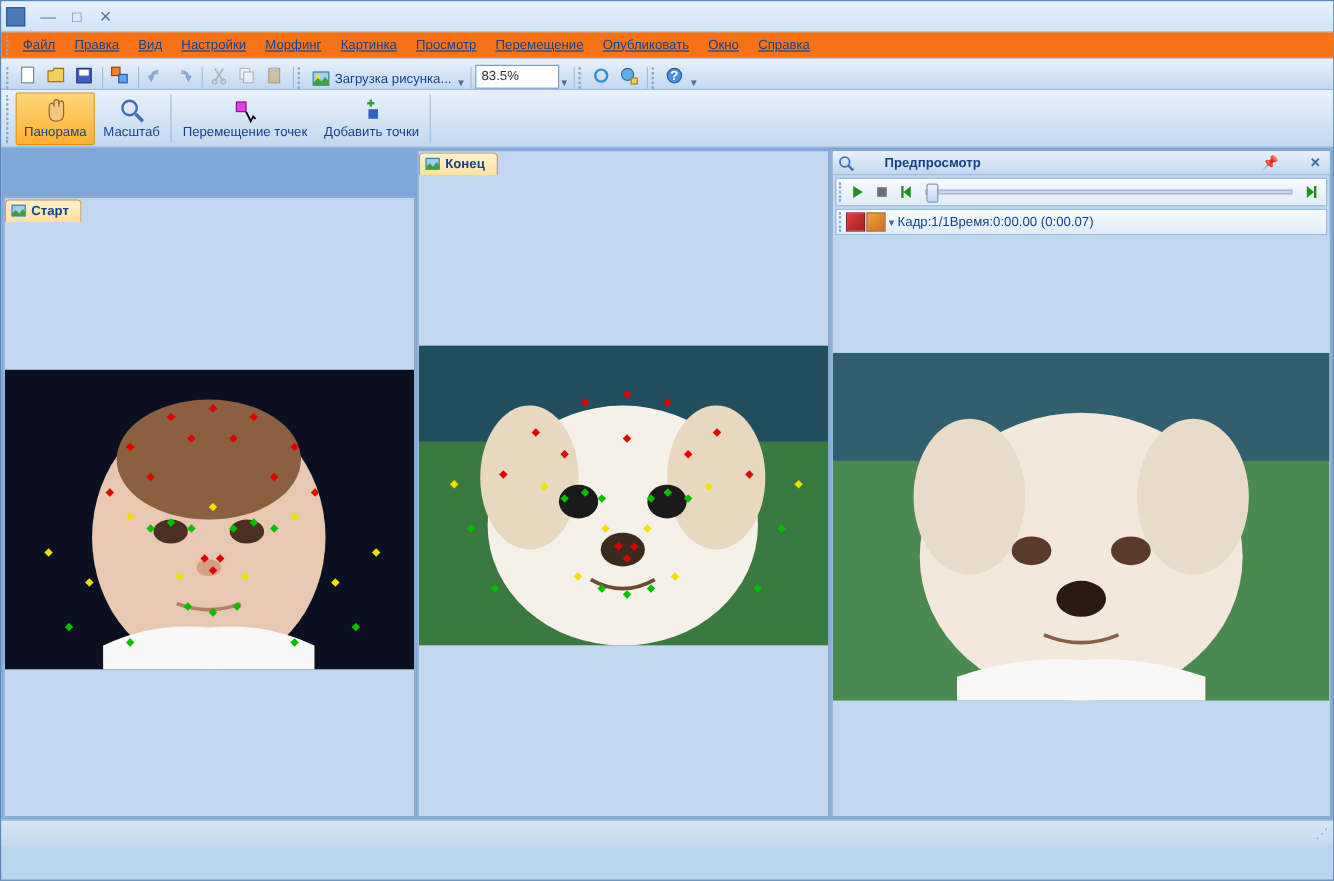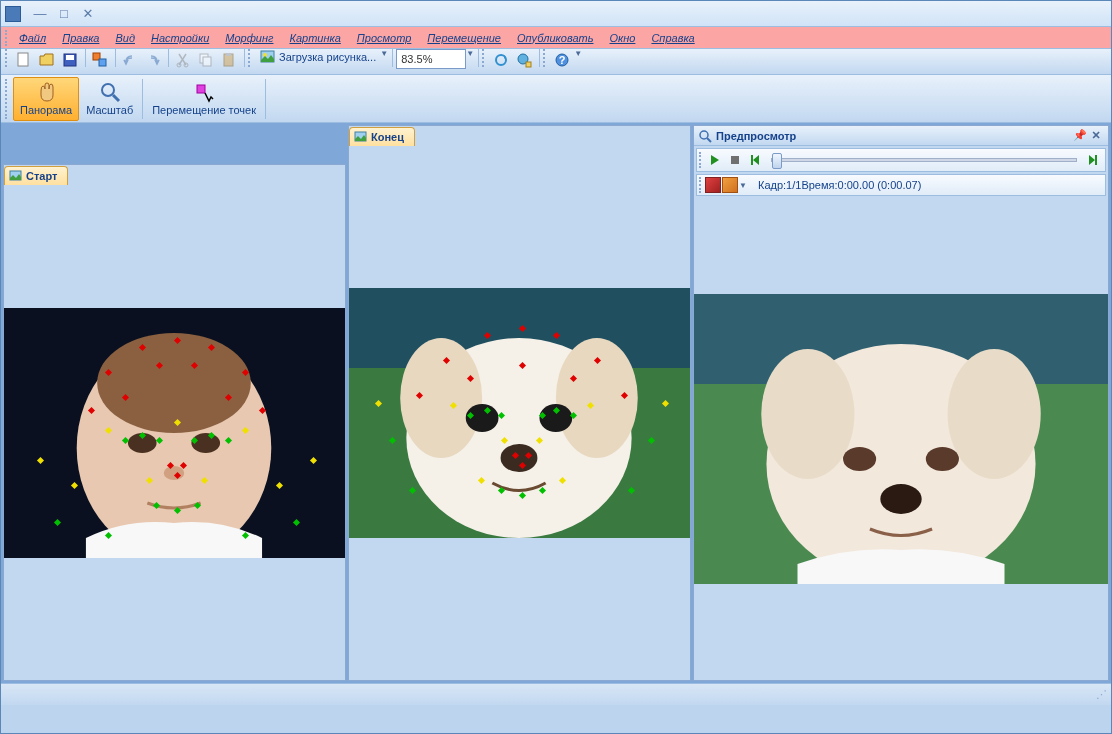--- a/index.html
+++ b/index.html
@@ -3,25 +3,25 @@
 <meta charset="utf-8">
 <style>
   * { box-sizing: border-box; margin: 0; padding: 0; font-family: Tahoma, sans-serif; font-size: 11px; }
   body { width: 1112px; height: 734px; background: #bdd4ef; overflow: hidden; border: 1px solid #5a86b8; }
   
   .titlebar { height: 26px; background: linear-gradient(to bottom, #e8f1fb, #d0e3f7); display: flex; align-items: center; padding: 0 4px; border-bottom: 1px solid #9cbde0; }
   .titlebar .app-icon { width: 16px; height: 16px; margin-right: 6px; background: #4a7ab8; border: 1px solid #2a5a98; display: inline-block; }
   .titlebar .title { color: #3a5a85; font-size: 12px; flex: 1; }
   .titlebar .win-btn { width: 22px; height: 18px; margin-left: 2px; display: flex; align-items: center; justify-content: center; cursor: pointer; color: #5a7ca8; font-size: 13px; }
   
-  .menubar { height: 22px; background: #fca5a5; display: flex; align-items: center; padding: 0 4px; border-bottom: 1px solid #9cbde0; font-style: italic; }
+  .menubar { height: 22px; background: #f97316; display: flex; align-items: center; padding: 0 4px; border-bottom: 1px solid #9cbde0; }
   .menubar .grip { width: 4px; height: 16px; border-left: 2px dotted #8aa8d0; margin-right: 4px; }
   .menubar .menu-item { padding: 2px 6px; color: #15428b; text-decoration: underline; cursor: pointer; margin-right: 4px; }
   
-  .toolbar1 { height: 26px; background: linear-gradient(to bottom, #e8f1fb, #c2d8f0); display: flex; align-items: flex-start; padding: 0 4px; border-bottom: 1px solid #9cbde0; }
+  .toolbar1 { height: 26px; background: linear-gradient(to bottom, #e8f1fb, #c2d8f0); display: flex; align-items: flex-end; padding: 0 4px; border-bottom: 1px solid #9cbde0; }
   .toolbar1 .grip { width: 4px; height: 18px; border-left: 2px dotted #8aa8d0; margin-right: 4px; }
   .tb-btn { width: 22px; height: 22px; display: flex; align-items: center; justify-content: center; cursor: pointer; margin-right: 1px; }
   .sep { width: 1px; height: 18px; background: #9cbde0; margin: 0 3px; }
   .drop-arrow { width: 9px; font-size: 8px; color: #4a6a98; cursor: pointer; }
   .load-img { display: flex; align-items: center; padding: 0 4px; cursor: pointer; color: #15428b; }
   .load-img-icon { width: 16px; height: 16px; margin-right: 3px; }
   .zoom-input { width: 70px; height: 20px; border: 1px solid #7a9ac8; background: white; padding: 0 4px; color: #333; }
   
   .toolbar2 { height: 48px; background: linear-gradient(to bottom, #e8f1fb, #c2d8f0); display: flex; align-items: center; padding: 2px 4px; border-bottom: 1px solid #9cbde0; }
   .tool2-btn { display: flex; flex-direction: column; align-items: center; justify-content: center; padding: 0 6px; height: 44px; cursor: pointer; border: 1px solid transparent; color: #15428b; }
@@ -32,21 +32,21 @@
   .workspace { display: flex; height: 560px; background: #7fa8d8; padding: 2px; gap: 2px; }
   .panel { background: #c2d8f0; border: 1px solid #8aa8d0; display: flex; flex-direction: column; }
   .panel.start { width: 343px; margin-top: 39px; }
   .panel.end { width: 343px; }
   .panel.preview { flex: 1; }
   
   .panel-tab { height: 20px; display: flex; align-items: flex-end; }
   .tab-label { background: linear-gradient(to bottom, #fff2d0, #ffe0a0); border: 1px solid #d0a040; border-bottom: none; border-radius: 4px 4px 0 0; padding: 2px 10px 2px 4px; color: #15428b; font-weight: bold; display: flex; align-items: center; }
   .tab-icon { width: 14px; height: 14px; margin-right: 3px; }
   
-  .preview-header { height: 20px; background: linear-gradient(to bottom, #e8f1fb, #c2d8f0); display: flex; align-items: center; padding: 0 4px; border-bottom: 1px solid #9cbde0; color: #15428b; font-weight: bold; }
+  .preview-header { height: 20px; background: linear-gradient(to bottom, #e8f1fb, #c2d8f0); display: flex; align-items: center; padding: 0 4px; border-bottom: 1px solid #9cbde0; color: #15428b; font-weight: bold; gap: 21px; }
   .preview-header .spacer { flex: 1; }
   .preview-header .hbtn { width: 16px; height: 16px; cursor: pointer; color: #4a6a98; display: flex; align-items: center; justify-content: center; }
   
   .preview-controls { height: 24px; background: linear-gradient(to bottom, #f8fbff, #e0ecf8); border: 1px solid #9cbde0; margin: 2px; display: flex; align-items: center; padding: 0 2px; }
   .pc-btn { width: 20px; height: 20px; display: flex; align-items: center; justify-content: center; cursor: pointer; }
   .slider-track { flex: 1; height: 4px; background: #d0d8e8; border: 1px solid #a0b0c8; margin: 0 6px; position: relative; }
   .slider-thumb { position: absolute; left: 0; top: -6px; width: 10px; height: 16px; background: linear-gradient(to bottom, #f0f6ff, #c0d4ec); border: 1px solid #7a9ac8; border-radius: 2px; cursor: pointer; }
   
   .preview-status { height: 22px; background: linear-gradient(to bottom, #f8fbff, #e0ecf8); border: 1px solid #9cbde0; margin: 0 2px 2px 2px; display: flex; align-items: center; padding: 0 2px; color: #15428b; }
   .color-swatch { width: 16px; height: 16px; margin-right: 1px; cursor: pointer; }
@@ -204,20 +204,29 @@
   </div>
   <span class="tool2-sep"></span>
   <div class="tool2-btn">
     <span class="icon">
         <svg width="22" height="22">
           <rect x="4" y="4" width="8" height="8" fill="#e040e0" stroke="#a000a0"></rect>
           <path d="M12 12 L16 20 L18 16 L20 18" fill="none" stroke="#000" stroke-width="1.5"></path>
         </svg>
       </span>
     <span>Перемещение точек</span>
+  </div>
+  <div class="tool2-btn">
+    <span class="icon">
+        <svg width="22" height="22">
+          <rect x="8" y="10" width="8" height="8" fill="#3060c0"></rect>
+          <path d="M10 2 L10 8 M7 5 L13 5" stroke="#30a030" stroke-width="2"></path>
+        </svg>
+      </span>
+    <span>Добавить точки</span>
   </div>
   <span class="tool2-sep"></span>
 </div>
 
 <div class="workspace">
 
   <div class="panel start">
     <div class="panel-tab">
       <div class="tab-label">
         <svg class="tab-icon" width="14" height="14">
@@ -379,21 +388,21 @@
           <svg width="12" height="12">
             <path d="M2 1 L8 6 L2 11 Z M8 1 L10 1 L10 11 L8 11 Z" fill="#209020"></path>
           </svg>
         </span>
     </div>
     <div class="preview-status">
       <span style="width:4px;height:16px;border-left:2px dotted #8aa8d0;margin-right:2px;"></span>
       <span class="color-swatch" style="background:linear-gradient(135deg,#e04040,#a02020);border:1px solid #802020;"></span>
       <span class="color-swatch" style="background:linear-gradient(135deg,#f0a040,#d07020);border:1px solid #a05010;"></span>
       <span class="drop-arrow">▼</span>
-      <span style="margin-left:10px">Кадр:1/1Время:0:00.00 (0:00.07)</span>
+      <span style="">Кадр:1/1Время:0:00.00 (0:00.07)</span>
     </div>
     <div class="panel-content">
       <div class="img-placeholder" style="height:290px">
         <svg width="100%" height="100%" viewBox="0 0 400 290" preserveAspectRatio="none">
           <rect width="400" height="290" fill="#4a8a50"></rect>
           <rect width="400" height="90" fill="#306070"></rect>
           <ellipse cx="200" cy="170" rx="130" ry="120" fill="#f2e8dc"></ellipse>
           <ellipse cx="110" cy="120" rx="45" ry="65" fill="#e8dcc8"></ellipse>
           <ellipse cx="290" cy="120" rx="45" ry="65" fill="#e8dcc8"></ellipse>
           <ellipse cx="160" cy="165" rx="16" ry="12" fill="#5a3a2a"></ellipse>

